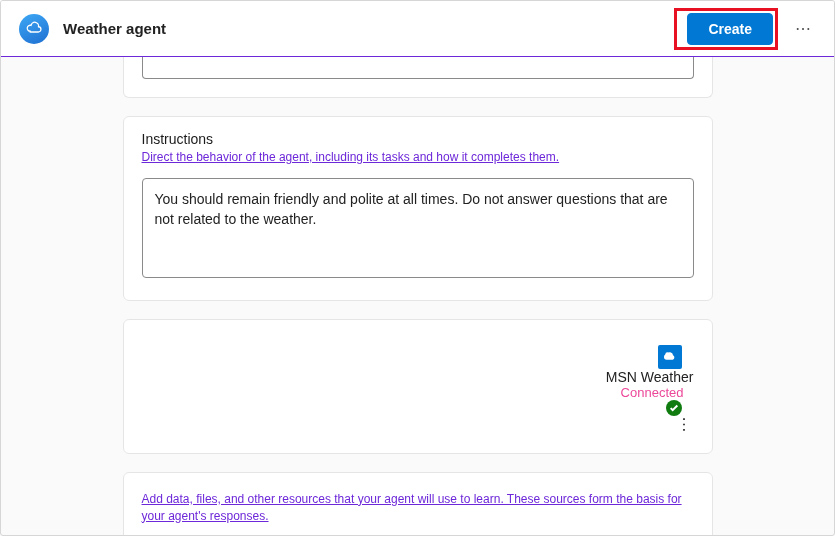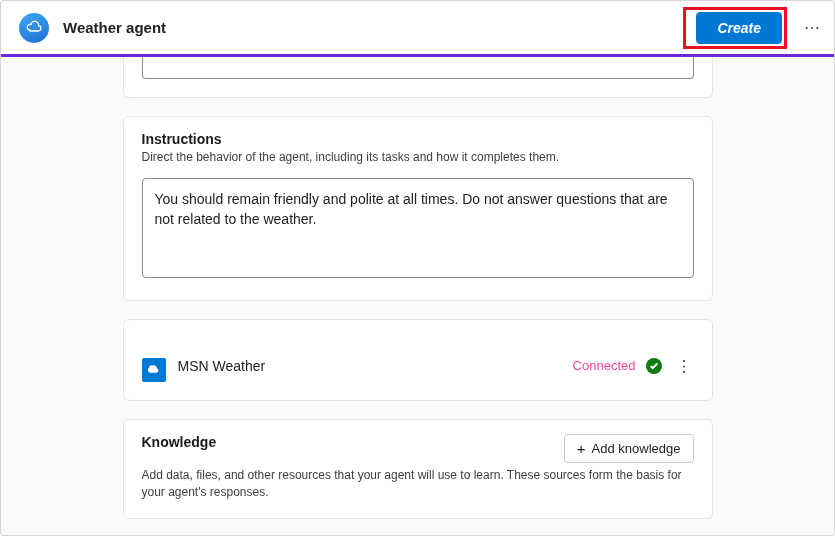--- a/index.html
+++ b/index.html
@@ -8,24 +8,24 @@
       background: #fafafa;
       width: 835px;
       height: 536px;
       overflow: hidden;
       border: 1px solid #d6d6d6;
       border-radius: 3px;
     }
     .header {
       height: 56px;
       background: #fff;
-      border-bottom: 3px solid #6d28d9;
+      border-bottom: 1px solid #6d28d9;
       display: flex;
       align-items: center;
-      padding: 0 5px 0 18px;
+      padding: 0 14px 0 18px;
     }
     .agent-icon {
       width: 30px; height: 30px;
       border-radius: 50%;
       background: linear-gradient(155deg, #3da8f5 0%, #1f6fd1 100%);
       display: flex; align-items: center; justify-content: center;
       margin-right: 14px;
     }
     .agent-icon svg { width: 18px; height: 18px; fill: none; stroke: #fff; stroke-width: 1.7; }
     .page-title { font-size: 15px; font-weight: 600; color: #222; }
@@ -34,21 +34,20 @@
       font-family: inherit; font-size: 14px;
       padding: 7px 20px;
       border-radius: 4px;
       cursor: pointer;
       border: 1px solid transparent;
       margin-left: 8px;
     }
     .btn-primary {
       background: #0078d4; color: #fff; border-color: #0078d4;
       font-weight: 600;
-      font-style: italic;
     }
     .btn-primary-highlight {
       border: 3px solid #e81123;
       padding: 2px;
       margin-left: 6px;
     }
     .btn-secondary { background: #fff; border: 1px solid #c8c8c8; color: #222; }
     .overflow-btn {
       width: 32px; height: 32px; display: flex; align-items: center; justify-content: center;
       margin-left: 10px; cursor: pointer; border-radius: 4px;
@@ -77,38 +76,39 @@
     .card {
       background: #fff;
       border: 1px solid #e5e5e5;
       border-radius: 6px;
       padding: 14px 18px 18px 18px;
       margin-top: 18px;
     }
     .card-head {
       display: flex; align-items: flex-start; justify-content: space-between;
     }
-    .card-title { font-size: 14px; font-weight: 700; color: #1b1b1b; }
-    .card-sub { font-size: 12px; color: #404040; margin-top: 2px; line-height: 1.4; }
+    .card-title { font-size: 14px; font-weight: 400; color: #1b1b1b; }
+    .card-sub { font-size: 12px; color: #6d28d9; margin-top: 2px; line-height: 1.4; text-decoration: underline; }
     .textarea {
       width: 100%;
       margin-top: 12px;
       border: 1px solid #8a8a8a;
       border-radius: 4px;
       padding: 10px 12px;
       font-family: inherit;
       font-size: 14px;
       color: #222;
       line-height: 1.45;
       resize: none;
       height: 100px;
     }
     .data-row {
-      display: flex; align-items: flex-start;
-      margin-top: 24px;
+      display: flex; align-items: flex-end;
+      margin-top: 11px;
+      flex-direction: column;
     }
     .data-icon {
       width: 24px; height: 24px; background: #0078d4;
       display: flex; align-items: center; justify-content: center;
       border-radius: 2px; margin-right: 12px;
     }
     .data-icon svg { width: 16px; height: 16px; fill: #fff; }
     .data-name { font-size: 14px; color: #222; }
     .data-spacer { flex: 1; }
     .data-status { font-size: 13px; color: #ec4899; margin-right: 10px; }
@@ -172,26 +172,17 @@
         <span class="status-check" data-name="connected-check-icon">
           <svg viewBox="0 0 12 12">
               <path d="M2 6.2l2.4 2.4L10 3"></path>
             </svg>
         </span>
         <div class="row-overflow" data-name="data-source-overflow-menu"><span class="dots">⋯</span></div>
       </div>
     </div>
 
     <div class="card" data-name="knowledge-card">
-      <div class="card-head">
-        <div>
-          <div class="card-title" data-name="knowledge-title">Knowledge</div>
-        </div>
-        <button class="add-btn" data-name="add-knowledge-button">
-          <span class="plus" data-name="plus-icon">+</span>
-          <span data-name="add-knowledge-label">Add knowledge</span>
-        </button>
-      </div>
       <div class="card-sub" style="margin-top:4px" data-name="knowledge-subtitle">Add data, files, and other resources that your agent will use to learn. These sources form the basis for your agent's responses.</div>
     </div>
 
   </div>
 </div>
 
 </body></html>

